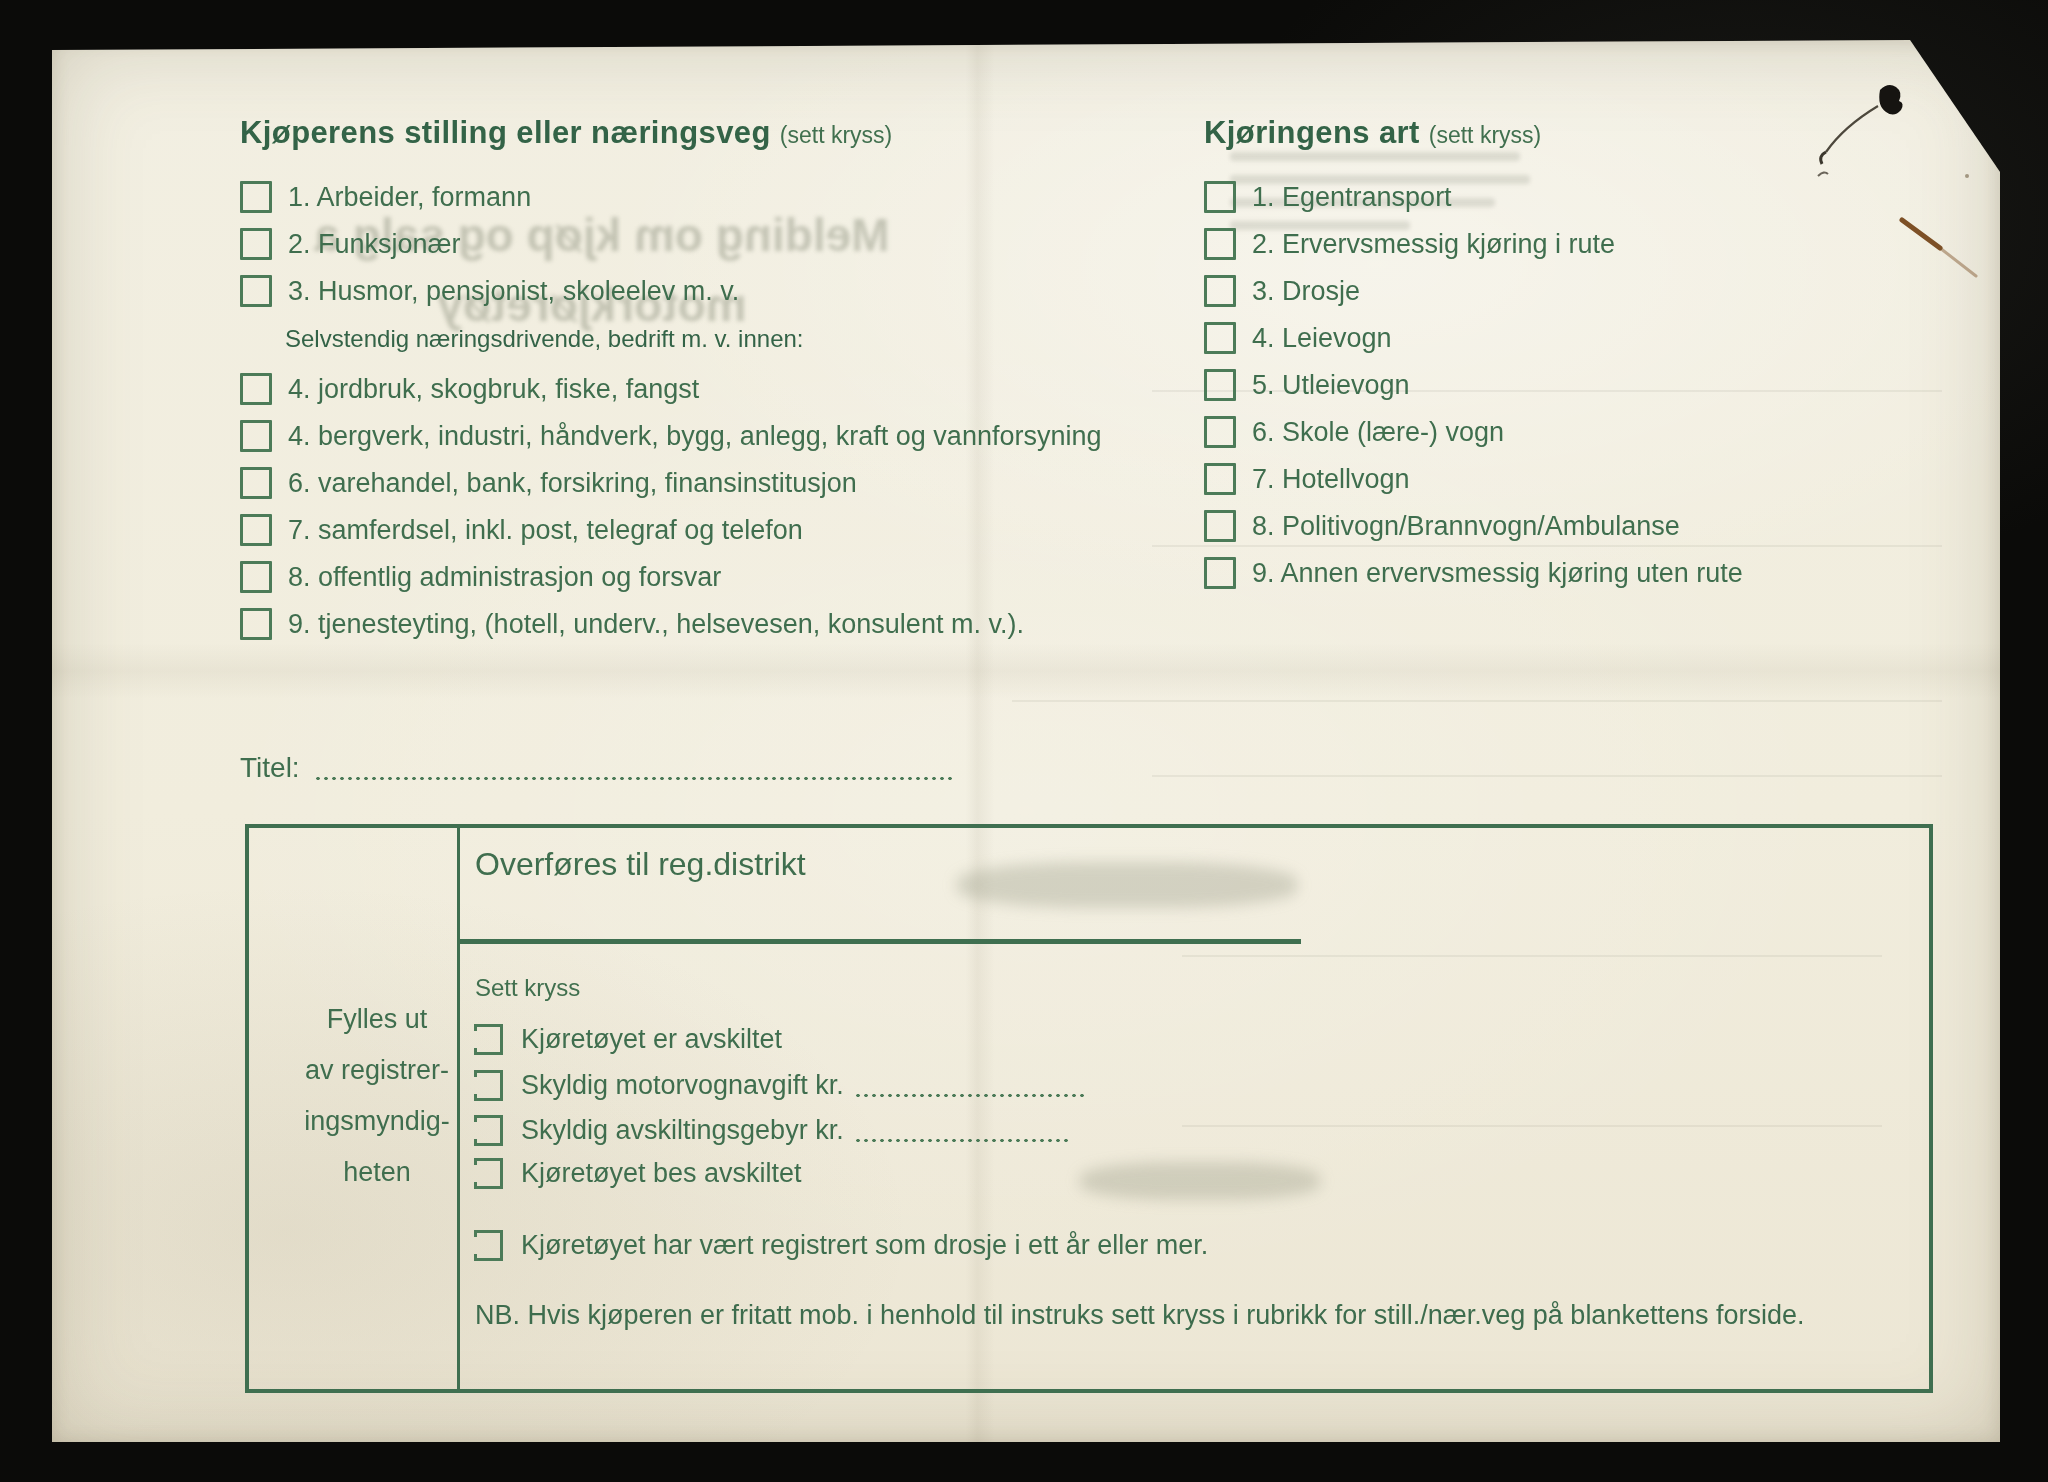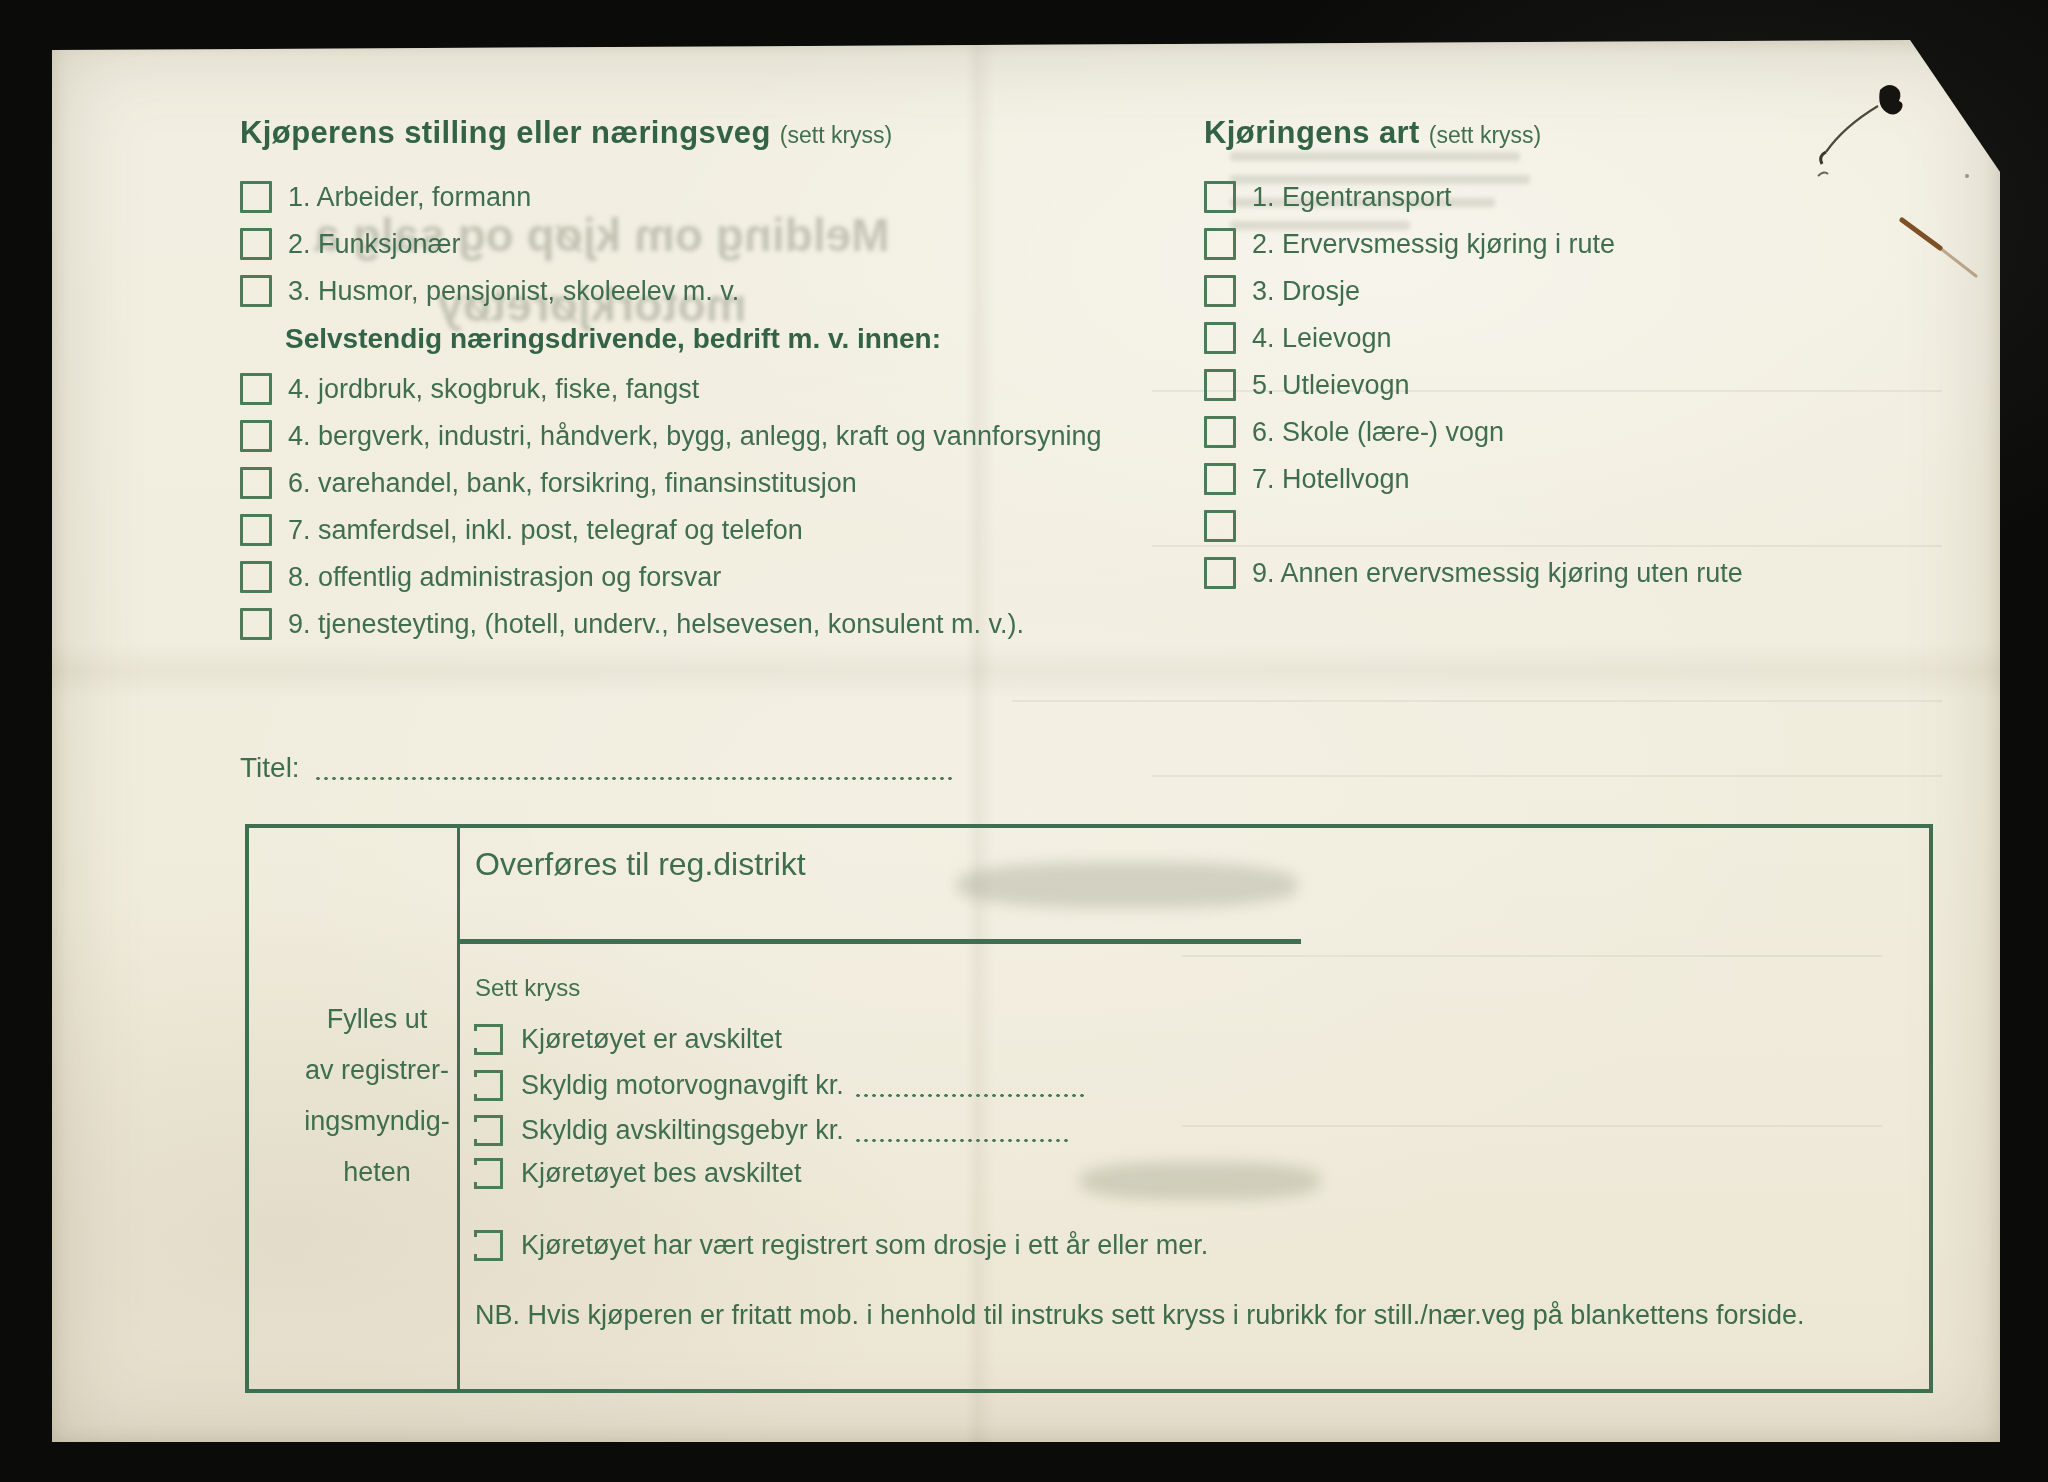--- a/index.html
+++ b/index.html
@@ -21,21 +21,21 @@
       linear-gradient(180deg, transparent 43%, rgba(118,108,82,.07) 45%, transparent 47%);}
   .hd{font-size:31px;font-weight:700;letter-spacing:.4px;color:#336347;}
   .hd small{font-size:23px;font-weight:400;letter-spacing:0;color:#41704f;}
   .col{position:absolute;}
   .col-left{left:188px;top:75px;width:800px;}
   .col-right{left:1152px;top:75px;width:760px;}
   .list{margin-top:32px;}
   .chk-row{display:flex;align-items:flex-end;height:30px;margin-bottom:17px;}
   .sq{width:26px;height:26px;border:3px solid #4c7b58;border-radius:1px;flex:0 0 auto;margin-right:16px;}
   .lbl{font-size:27px;color:#3f6e4e;white-space:nowrap;}
-  .subhead{font-size:28px;font-weight:700;color:#336347;margin:2px 0 21px 45px;height:30px;
+  .subhead{font-size:24px;font-weight:400;color:#336347;margin:2px 0 21px 45px;height:30px;
     display:flex;align-items:center;white-space:nowrap;}
   
   .titel-row{position:absolute;left:188px;top:712px;display:flex;align-items:flex-end;}
   .titel-lab{font-size:28px;color:#3f6e4e;margin-right:14px;}
   .dotline{height:5px;background-image:radial-gradient(circle,#4c7b58 1.6px,transparent 1.9px);
     background-size:8px 5px;background-repeat:repeat-x;background-position:left bottom;}
   .titel-dots{width:640px;margin-bottom:3px;}
   
   .regbox{position:absolute;left:193px;top:784px;width:1680px;height:561px;
     border:4px solid #3f6f50;display:flex;}
@@ -173,20 +173,21 @@
         <div class="chk-row">
           <span class="sq"></span>
           <span class="lbl">6. Skole (lære-) vogn</span>
         </div>
         <div class="chk-row">
           <span class="sq"></span>
           <span class="lbl">7. Hotellvogn</span>
         </div>
         <div class="chk-row">
           <span class="sq"></span>
+          <span class="lbl">8. Politivogn/Brannvogn/Ambulanse</span>
         </div>
         <div class="chk-row">
           <span class="sq"></span>
           <span class="lbl">9. Annen ervervsmessig kjøring uten rute</span>
         </div>
       </div>
     </div>
 
     <div class="titel-row">
       <span class="titel-lab">Titel:</span>

